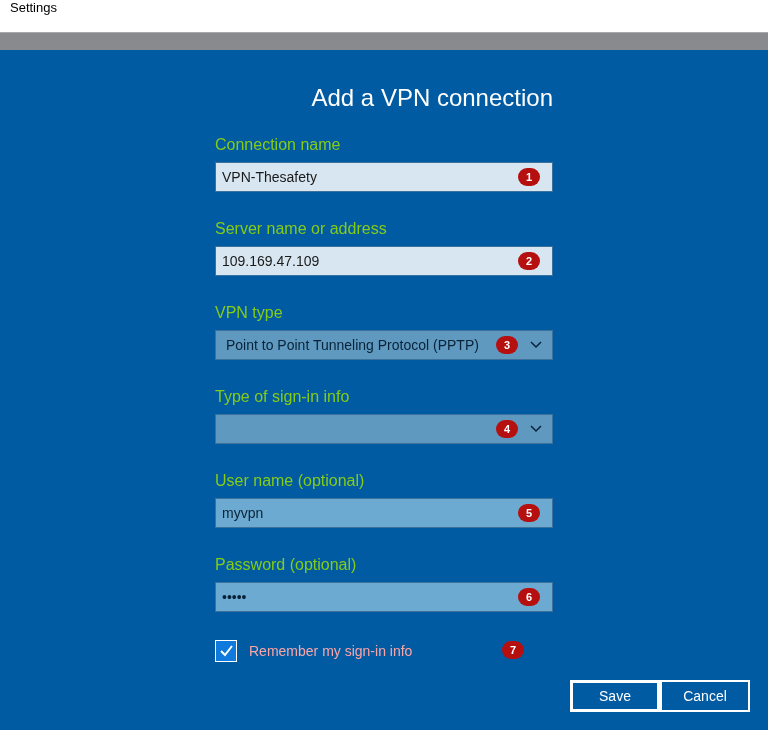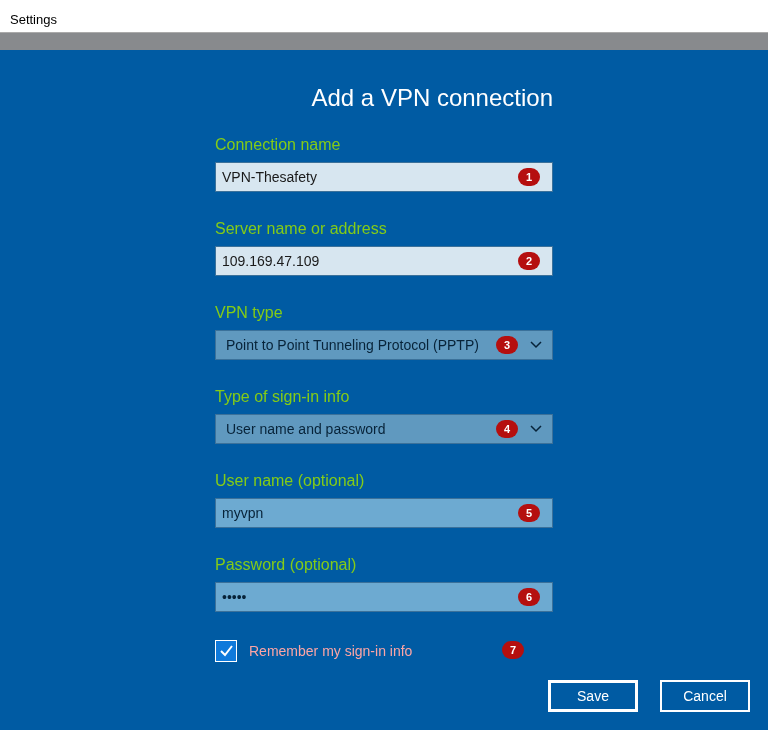--- a/index.html
+++ b/index.html
@@ -5,21 +5,21 @@
     * { margin: 0; padding: 0; box-sizing: border-box; }
     body {
       width: 768px;
       height: 730px;
       font-family: "Segoe UI", Tahoma, sans-serif;
       background: #fff;
       overflow: hidden;
     }
     .title-bar {
       height: 32px;
-      padding: 12px 10px;
+      padding: 0 10px;
       font-size: 13px;
       color: #000;
     }
     .separator-bar {
       height: 18px;
       background: #888a8d;
       border-top: 1px solid #aaa;
     }
     .content {
       background: #005ba3;
@@ -106,21 +106,20 @@
       border: 1px solid #ffffff;
       display:flex; align-items:center; justify-content:center;
       margin-right: 12px;
     }
     .check-lbl { font-size: 14px; color:#fca5a5; }
     .actions {
       position: absolute;
       right: 18px;
       bottom: 18px;
       display: flex;
-      gap: 22px;
     }
     .btn {
       width: 90px;
       height: 32px;
       border: 2px solid #fff;
       background: transparent;
       color: #fff;
       font-size: 14px;
       display:flex; align-items:center; justify-content:center;
       cursor: pointer;
@@ -175,21 +174,20 @@
           <svg width="12" height="12" viewBox="0 0 12 12">
               <polyline points="1,3 6,8 11,3" fill="none" stroke="#072339" stroke-width="1.5"></polyline>
             </svg>
         </span>
       </div>
     </div>
 
     <div class="field-block">
       <label class="field-label">Type of sign-in info</label>
       <div class="select-input">
-        <span>User name and password</span>
         <span class="badge">4</span>
         <span class="chevron-wrap">
           <svg width="12" height="12" viewBox="0 0 12 12">
               <polyline points="1,3 6,8 11,3" fill="none" stroke="#072339" stroke-width="1.5"></polyline>
             </svg>
         </span>
       </div>
     </div>
 
     <div class="field-block">

